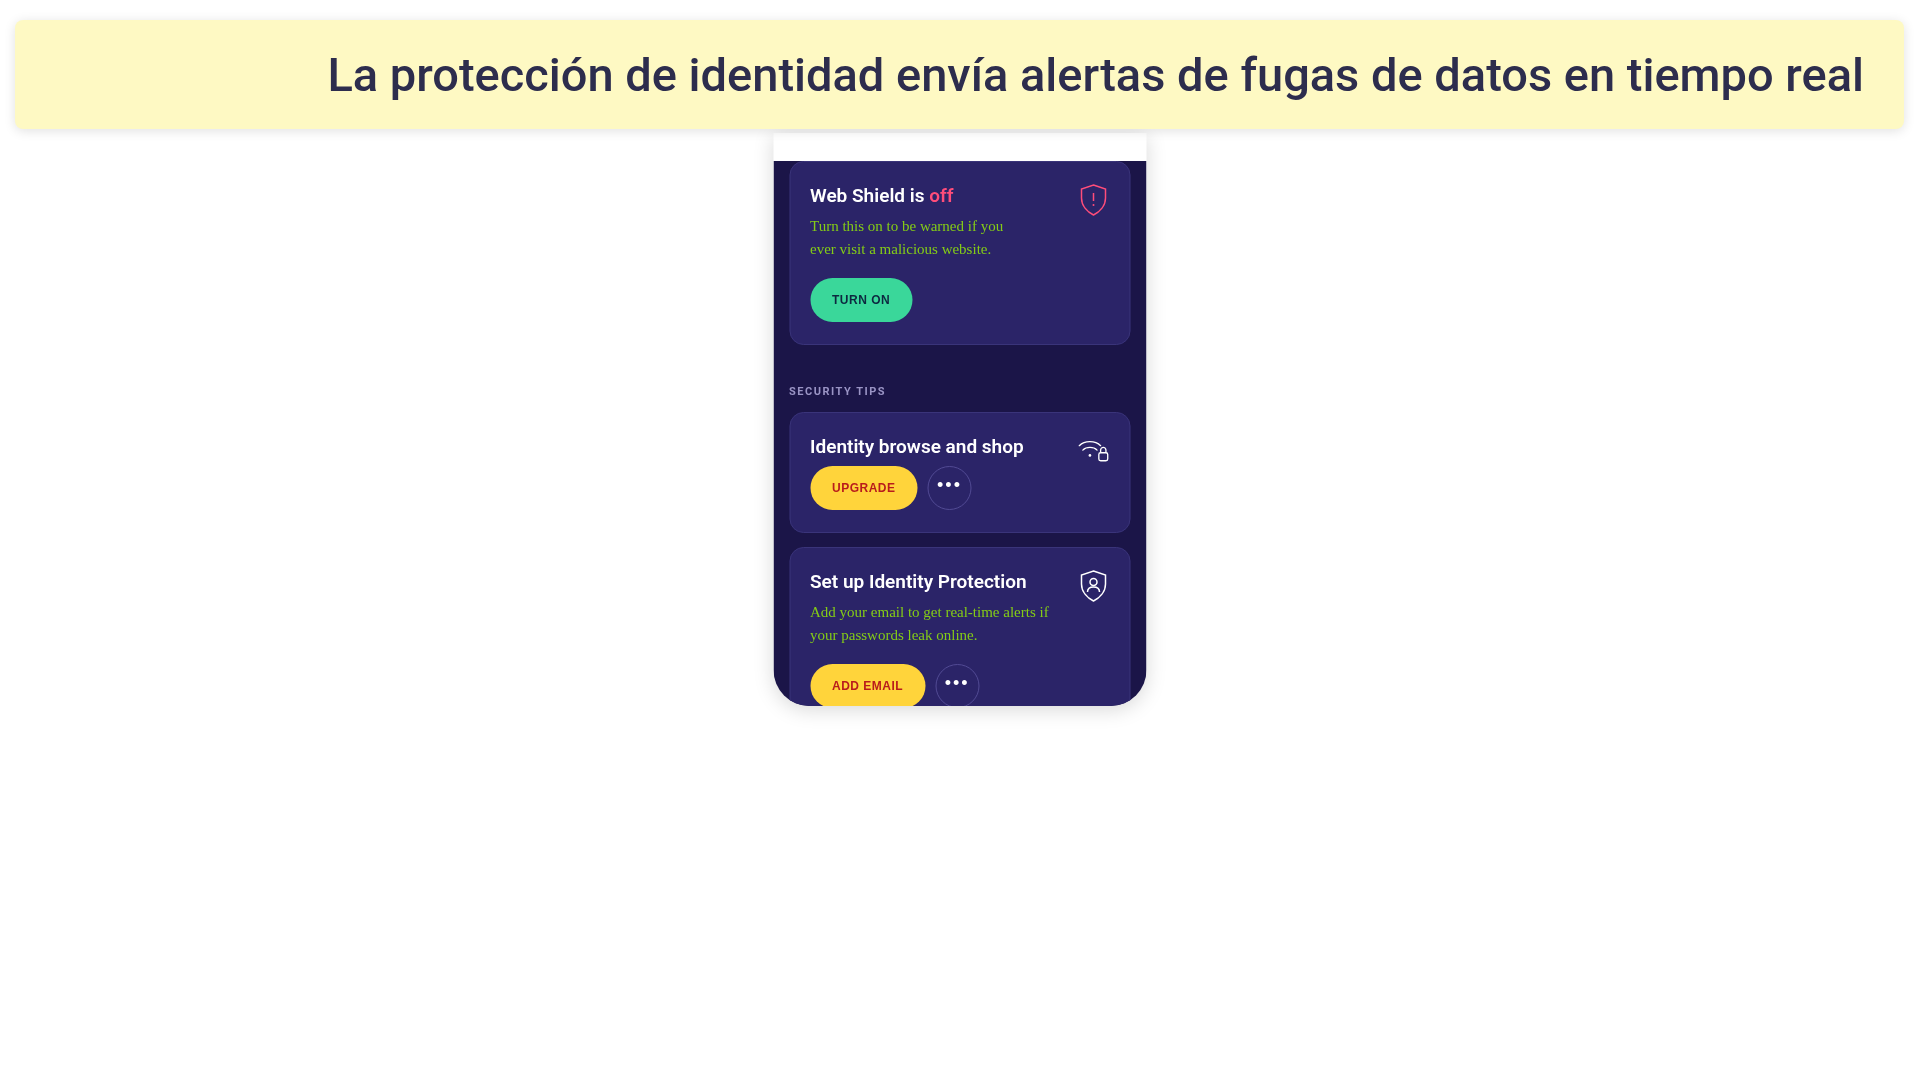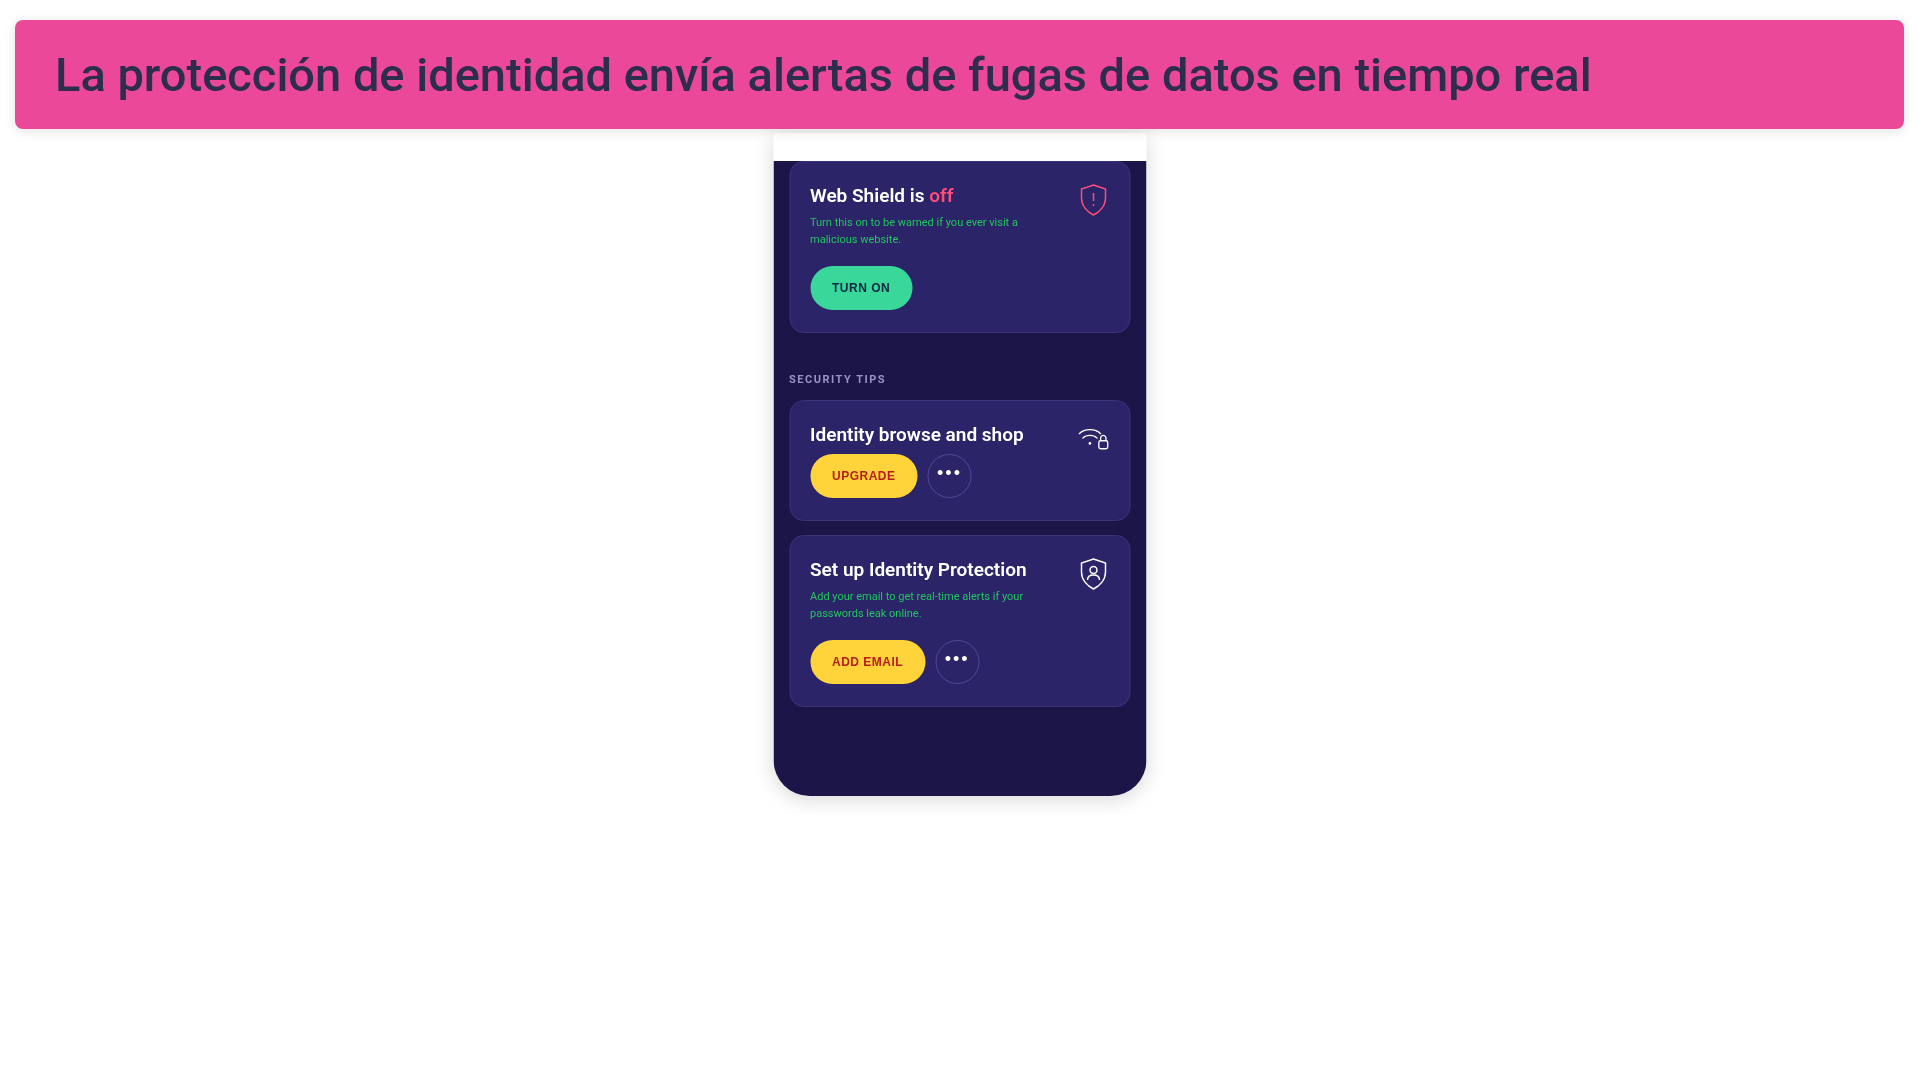--- a/index.html
+++ b/index.html
@@ -12,40 +12,40 @@
       background: #ffffff;
       width: 1919px;
       height: 1079px;
       position: relative;
     }
     .header-banner {
       position: absolute;
       top: 20px;
       left: 15px;
       right: 15px;
-      background: #ec4899;
+      background: #fef9c3;
       border-radius: 8px;
       box-shadow: 0 2px 12px rgba(0,0,0,0.12);
       padding: 24px 40px;
-      text-align: left;
+      text-align: right;
       z-index: 10;
     }
     .header-banner h1 {
       font-size: 47px;
       font-weight: 500;
       color: #2d2d4d;
       line-height: 1.3;
     }
     .phone-container {
       position: absolute;
       top: 133px;
       left: 50%;
       transform: translateX(-50%);
       width: 373px;
-      height: 663px;
+      height: 573px;
       background: #ffffff;
       border-radius: 0 0 36px 36px;
       box-shadow: 0 4px 20px rgba(0,0,0,0.15);
       overflow: hidden;
     }
     .phone-screen {
       width: 100%;
       height: 650px;
       background: #1b1548;
       padding: 0 16px;
@@ -67,25 +67,26 @@
       font-size: 19px;
       font-weight: 600;
       color: #ffffff;
       margin-bottom: 8px;
     }
     .card-title .off-text {
       color: #ff4d7a;
       font-weight: 600;
     }
     .card-desc {
-      font-size: 11px;
-      color: #22c55e;
+      font-size: 15px;
+      color: #84cc16;
       line-height: 1.5;
       margin-bottom: 18px;
       max-width: 220px;
+      font-family: Liberation Serif, serif;
     }
     .card-icon {
       position: absolute;
       top: 20px;
       right: 20px;
       width: 32px;
       height: 36px;
       display: flex;
       align-items: center;
       justify-content: center;

